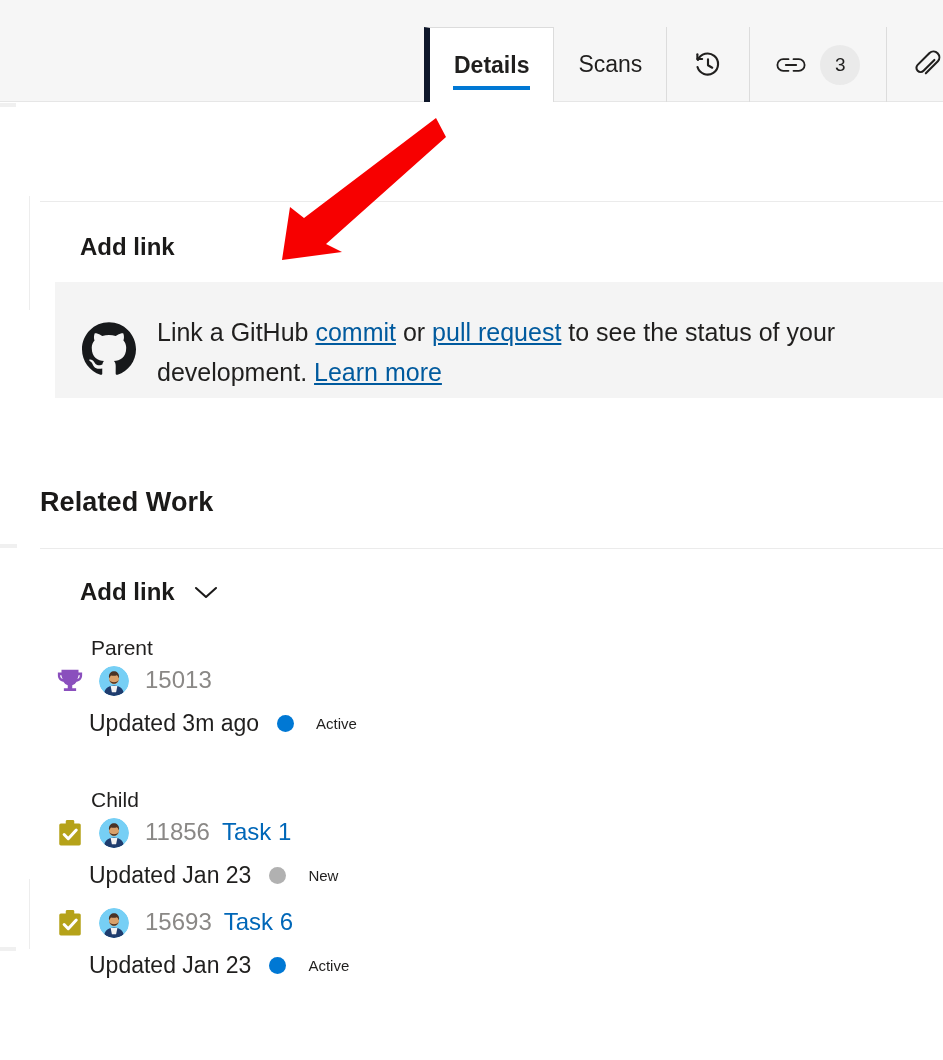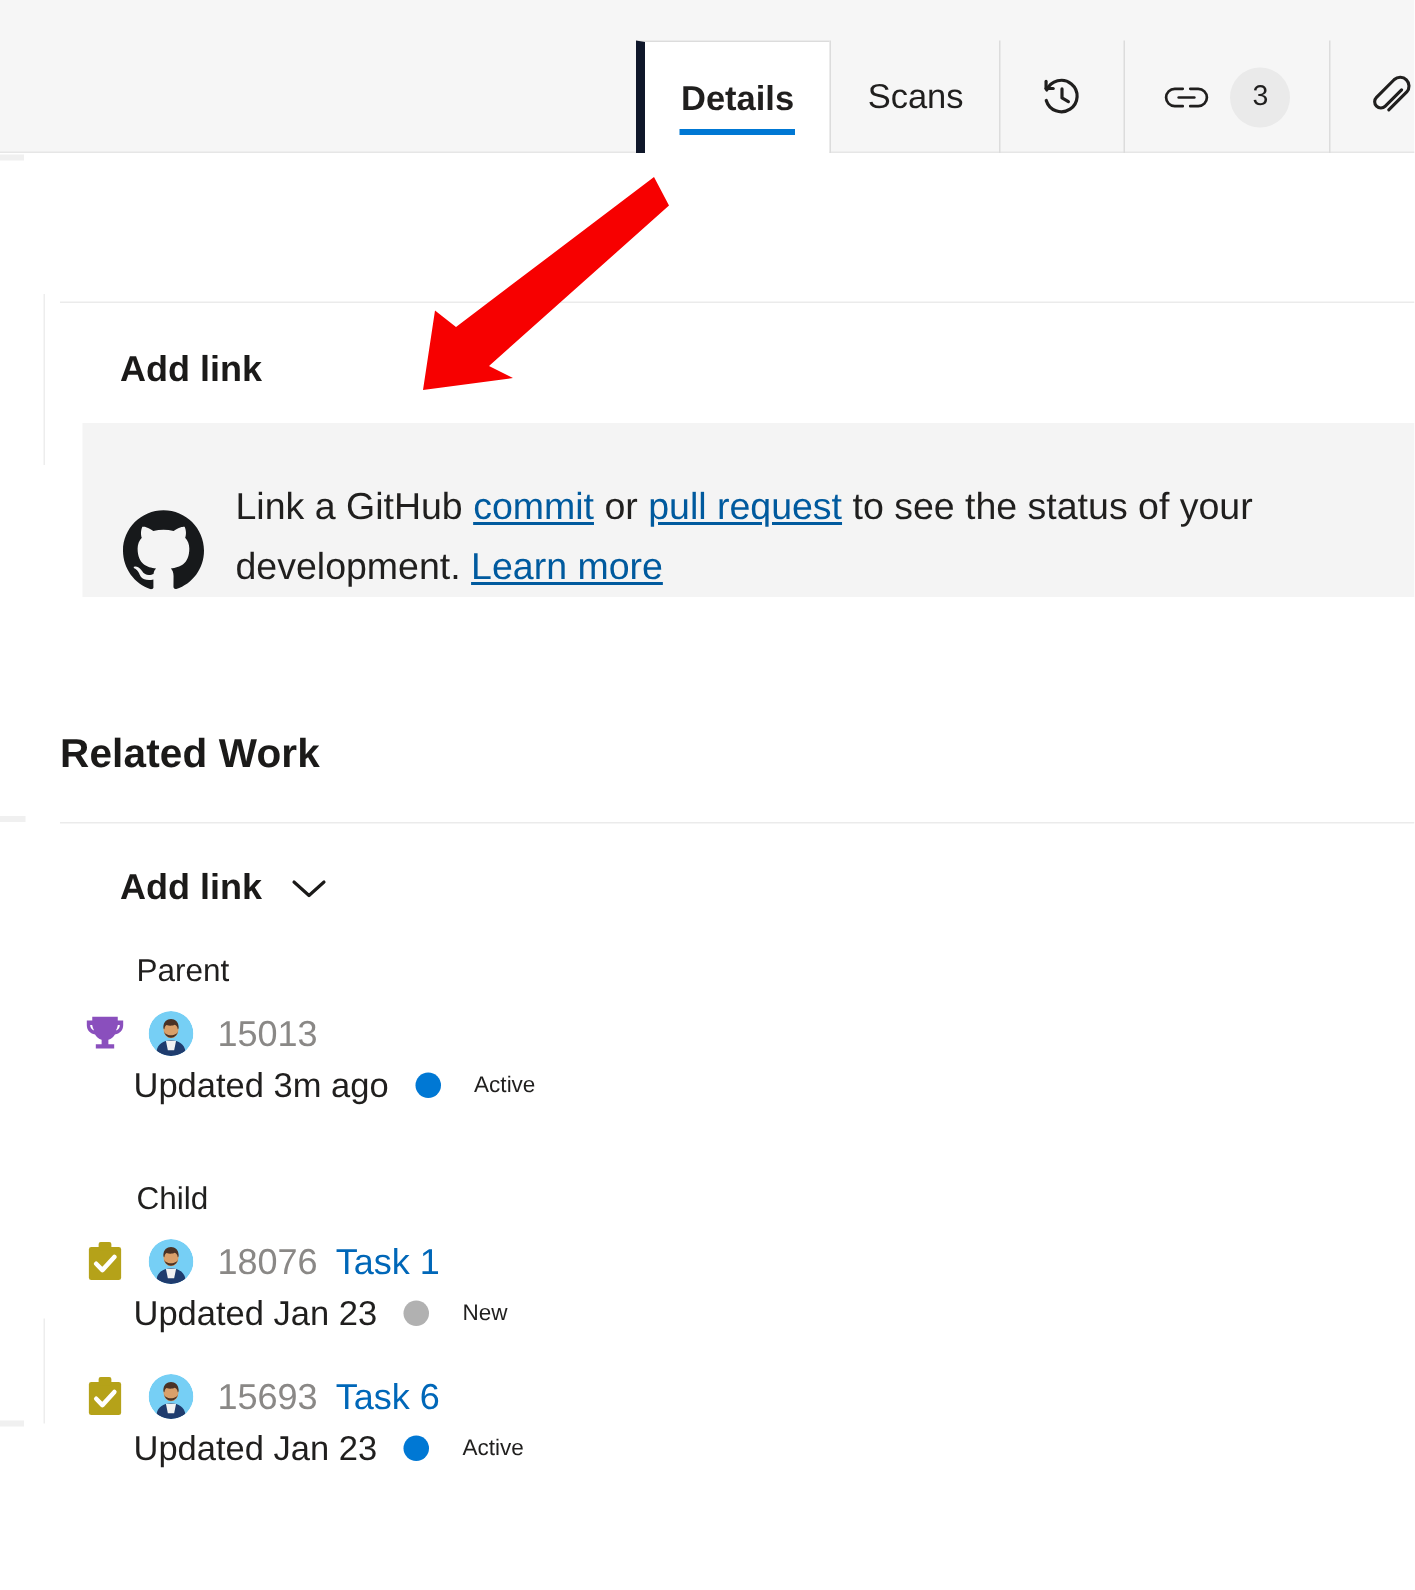--- a/index.html
+++ b/index.html
@@ -128,21 +128,21 @@
 
   .gh-callout {
     position: absolute;
     left: 55px;
     top: 180px;
     width: 888px;
     height: 116px;
     background: #f4f4f4;
     box-sizing: border-box;
     display: flex;
-    align-items: flex-end;
+    align-items: center;
   }
   .gh-logo {
     margin: 19px 0 0 27px;
     width: 54px;
     height: 54px;
     flex: none;
   }
   .gh-text {
     margin: 24px 20px 0 21px;
     font-size: 25px;
@@ -187,21 +187,21 @@
     font-size: 21px;
     color: #201f1e;
     margin-bottom: 6px;
     margin-left: 36px;
   }
   .wi {
     margin-bottom: 4px;
   }
   .wi-top {
     display: flex;
-    align-items: flex-end;
+    align-items: flex-start;
     height: 38px;
   }
   .wi-type {
     width: 30px;
     height: 30px;
     flex: none;
     display: block;
   }
   .avatar {
     width: 30px;
@@ -403,21 +403,21 @@
         <span class="avatar">
           <svg viewBox="0 0 30 30" width="30" height="30">
             <circle cx="15" cy="15" r="15" fill="#76cff5"></circle>
             <path d="M15 19.5c5.2 0 9 2.9 9.6 7.1A15 15 0 0 1 15 30a15 15 0 0 1-9.6-3.4c.6-4.2 4.4-7.1 9.6-7.1Z" fill="#1f3c6e"></path>
             <path d="M11.6 19.9h6.8l-1.3 6.3h-4.2l-1.3-6.3Z" fill="#f2f2f2"></path>
             <ellipse cx="15" cy="12.2" rx="5" ry="6" fill="#d9a06a"></ellipse>
             <path d="M9.9 10.6c.1-3.3 2.3-5.3 5.1-5.3s5 2 5.1 5.3c0 .9-.3 1.5-.6 1.5-.2-2.1-1.3-2.6-1.9-2.9-1 .6-3.6.9-5.6.2-.5.5-1.2 1-1.4 2.7-.4 0-.7-.6-.7-1.5Z" fill="#4a3326"></path>
             <path d="M10.2 13.2c.5 2.8 2.4 4.6 4.8 4.6s4.3-1.8 4.8-4.6c-.4 1.9-2.3 3-4.8 3s-4.4-1.1-4.8-3Z" fill="#4a3326"></path>
           </svg>
         </span>
-        <span class="wi-id">18076</span>
+        <span class="wi-id">11856</span>
         <span class="wi-title">Task 1</span>
       </div>
       <div class="wi-sub">
         <span class="wi-updated">Updated Jan 23</span>
         <span class="status-dot" style="background:#b1b1b1;"></span>
         <span class="status-text">New</span>
       </div>
     </div>
 
     <div class="wi" style="margin-top:14px;">

